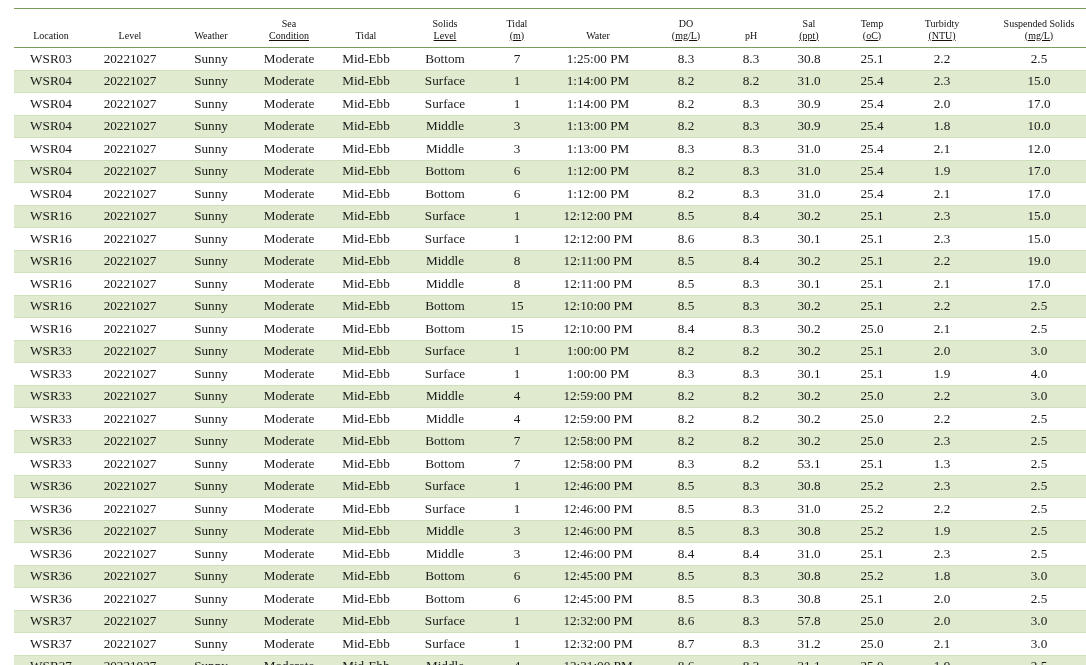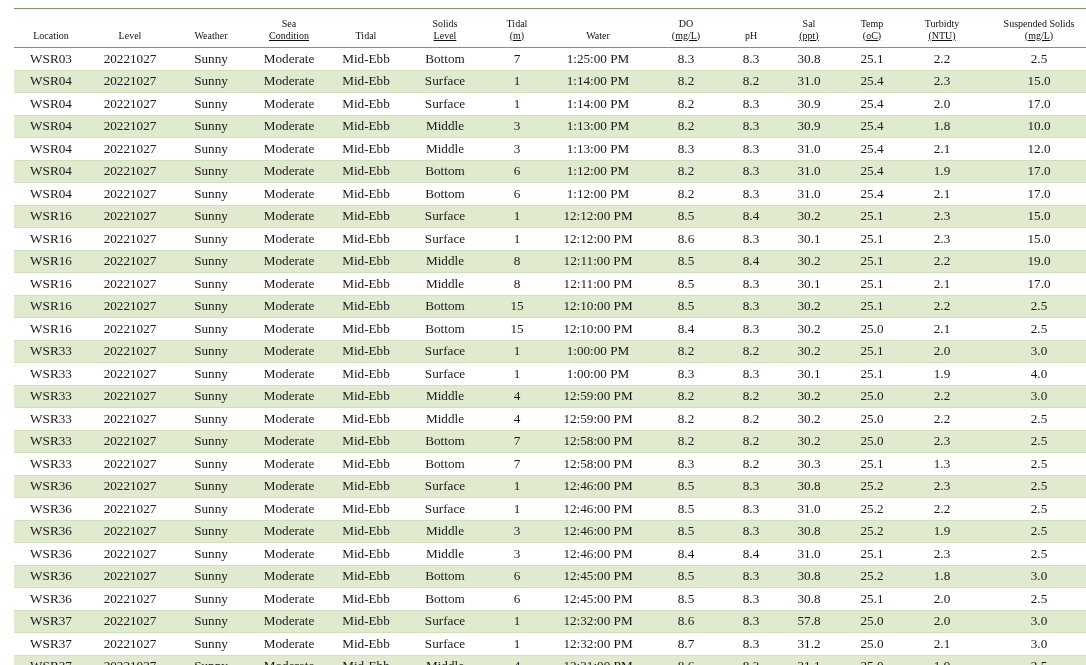--- a/index.html
+++ b/index.html
@@ -444,21 +444,21 @@
           <td>WSR33</td>
           <td>20221027</td>
           <td>Sunny</td>
           <td>Moderate</td>
           <td>Mid-Ebb</td>
           <td>Bottom</td>
           <td>7</td>
           <td>12:58:00 PM</td>
           <td>8.3</td>
           <td>8.2</td>
-          <td>30.3</td>
+          <td>53.1</td>
           <td>25.1</td>
           <td>1.3</td>
           <td>2.5</td>
         </tr>
         <tr class="shade">
           <td>WSR36</td>
           <td>20221027</td>
           <td>Sunny</td>
           <td>Moderate</td>
           <td>Mid-Ebb</td>

